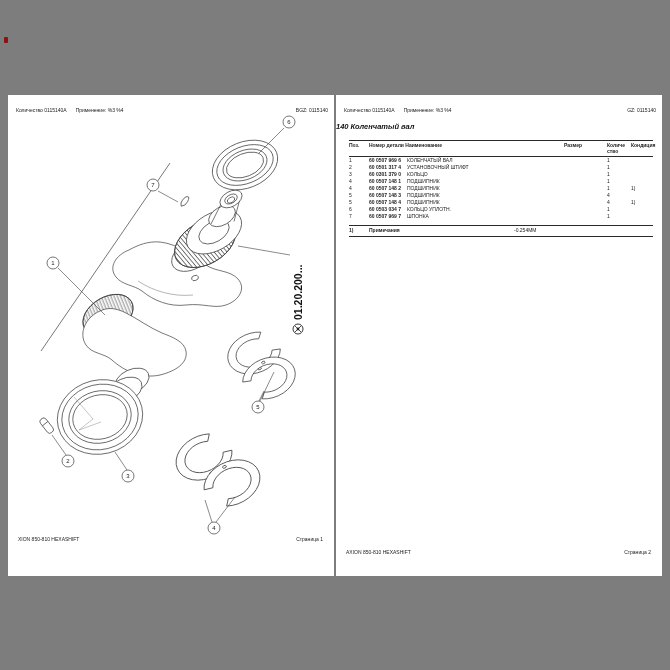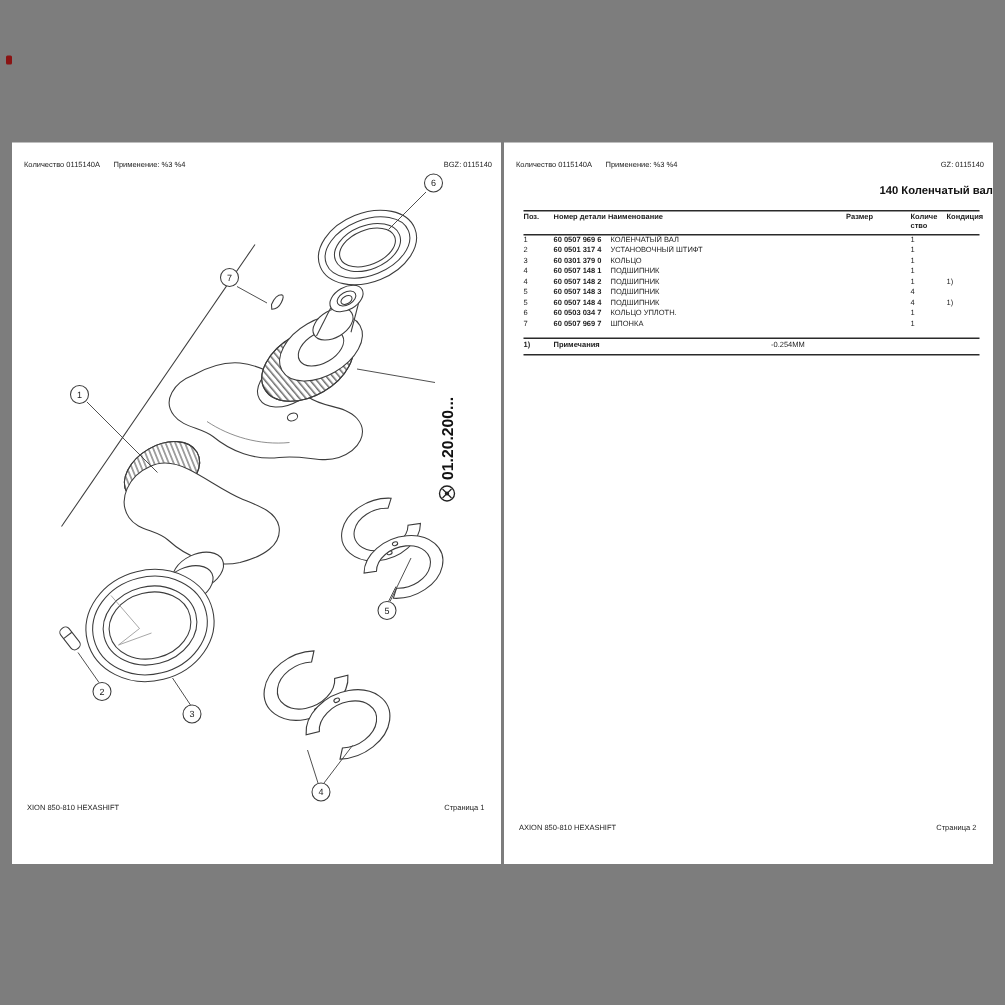--- a/index.html
+++ b/index.html
@@ -19,22 +19,22 @@
   }
   .pg-header .hleft{display:flex;gap:9px;}
   .pg-footer{
     position:absolute;left:10px;right:11px;
     display:flex;justify-content:space-between;
     font-size:5px;line-height:6px;color:#222;white-space:nowrap;
   }
   #left-page .pg-footer{top:441px;}
   #right-page .pg-footer{top:454px;}
   .sheet-title{
-    position:absolute;top:27px;left:0;right:0;text-align:right;
-    font-size:7.5px;font-weight:bold;color:#111;
+    position:absolute;top:27px;left:0;right:0;text-align:left;
+    font-size:7.5px;font-weight:bold;color:#111;font-style:italic;
   }
   
   .ptable{position:absolute;top:45px;left:13px;right:9px;}
   .thead{
     border-top:1px solid #2a2a2a;border-bottom:1px solid #2a2a2a;
     display:flex;align-items:flex-start;
     padding:2px 0 2px 0;font-size:5px;line-height:5.5px;font-weight:bold;
   }
   .trow{display:flex;align-items:center;height:7px;font-size:5px;line-height:7px;white-space:nowrap;}
   .c-pos{width:20px;flex:none;}

